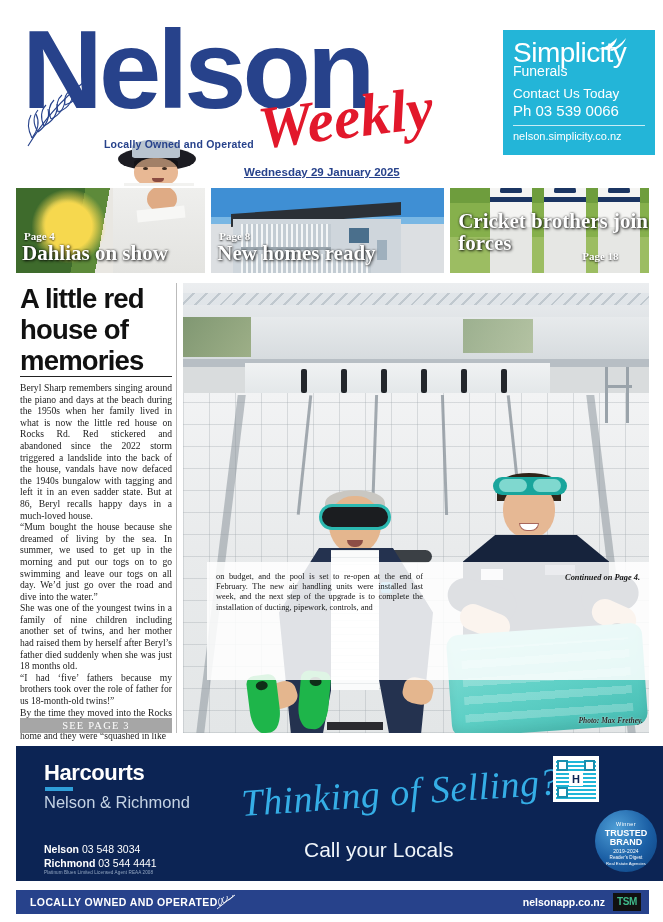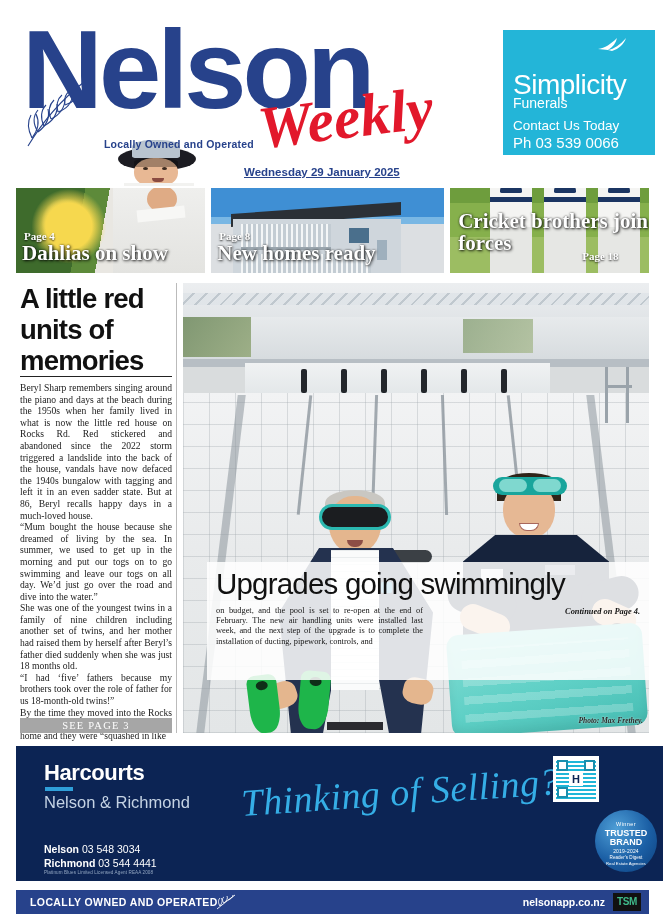--- a/index.html
+++ b/index.html
@@ -73,21 +73,20 @@
   .simplicity {
     position: absolute; right: 8px; top: 30px;
     width: 152px; height: 125px;
     background: #23b5d8;
     padding: 8px 10px 6px 10px;
     color: #fff;
   }
   .simp-name {
     font-size: 28px; line-height: 30px; font-weight: normal;
     letter-spacing: -0.5px;
-    margin-top: 32px;
   }
   .simp-sub {
     font-size: 14px; line-height: 14px; 
     margin-top: -4px; padding-right: 18px;
   }
   .simp-contact { font-size: 13.5px; line-height: 17px; margin-top: 7px; }
   .simp-phone { font-size: 15px; line-height: 18px; }
   .simp-url {
     font-size: 11px; margin-top: 5px; padding-top: 4px;
     border-top: 1px solid rgba(255,255,255,0.75);
@@ -481,21 +480,21 @@
       <div class="cr-p c">
           <div class="cr-cap" style="left:10px"></div>
           <div class="cr-stripe"></div>
         </div>
       <div class="label-title" style="top:22px;left:8px">Cricket brothers join forces</div>
       <div class="label-page" style="top:62px;left:132px">Page 18</div>
     </div>
   </div>
 
   <div class="left-col">
-    <div class="art-head">A little red units of memories</div>
+    <div class="art-head">A little red house of memories</div>
     <div class="art-rule"></div>
     <div class="art-body">
       <p>Beryl Sharp remembers singing around the piano and days at the beach during the 1950s when her family lived in what is now the little red house on Rocks Rd. Red stickered and abandoned since the 2022 storm triggered a landslide into the back of the house, vandals have now defaced the 1940s bungalow with tagging and left it in an even sadder state. But at 86, Beryl recalls happy days in a much-loved house.</p>
       <p>“Mum bought the house because she dreamed of living by the sea. In summer, we used to get up in the morning and put our togs on to go swimming and leave our togs on all day. We’d just go over the road and dive into the water.”</p>
       <p>She was one of the youngest twins in a family of nine children including another set of twins, and her mother had raised them by herself after Beryl’s father died suddenly when she was just 18 months old.</p>
       <p>“I had ‘five’ fathers because my brothers took over the role of father for us 18-month-old twins!”</p>
       <p>By the time they moved into the Rocks Rd house, there were four kids still at home and they were “squashed in like</p>
     </div>
     <div class="see-page">SEE PAGE 3</div>
   </div>
@@ -564,21 +563,20 @@
         <div class="flipper-hole"></div>
       </div>
     <div class="flipper b">
         <div class="flipper-hole"></div>
       </div>
 
     <div class="photo-credit">Photo: Max Frethey.</div>
   </div>
 
   <div class="hero-box">
-    <div class="hero-head">Upgrades going swimmingly</div>
     <div class="hero-cols">
       <div class="c">on budget, and the pool is set to re-open at the end of February. The new air handling units were installed last week, and the next step of the upgrade is to complete the installation of ducting, pipework, controls, and</div>
       <div class="c">
         <div class="cont-note">Continued on Page 4.</div>
       </div>
     </div>
   </div>
 
   <div class="harcourts">
     <div class="h-brand">Harcourts</div>
@@ -589,20 +587,21 @@
         <b>Nelson</b>
         <span>03 548 3034</span>
       </div>
       <div>
         <b>Richmond</b>
         <span>03 544 4441</span>
       </div>
     </div>
     <div class="h-fine">Platinum Blues Limited Licensed Agent REAA 2008</div>
     <div class="h-script">Thinking of Selling?</div>
+    <div class="h-callout">Call your Locals</div>
 
     <div class="h-qr">
       <div class="qr-inner">
         <div class="qr-c tl"></div>
         <div class="qr-c tr"></div>
         <div class="qr-c bl"></div>
         <div class="qr-h">H</div>
       </div>
     </div>
 

